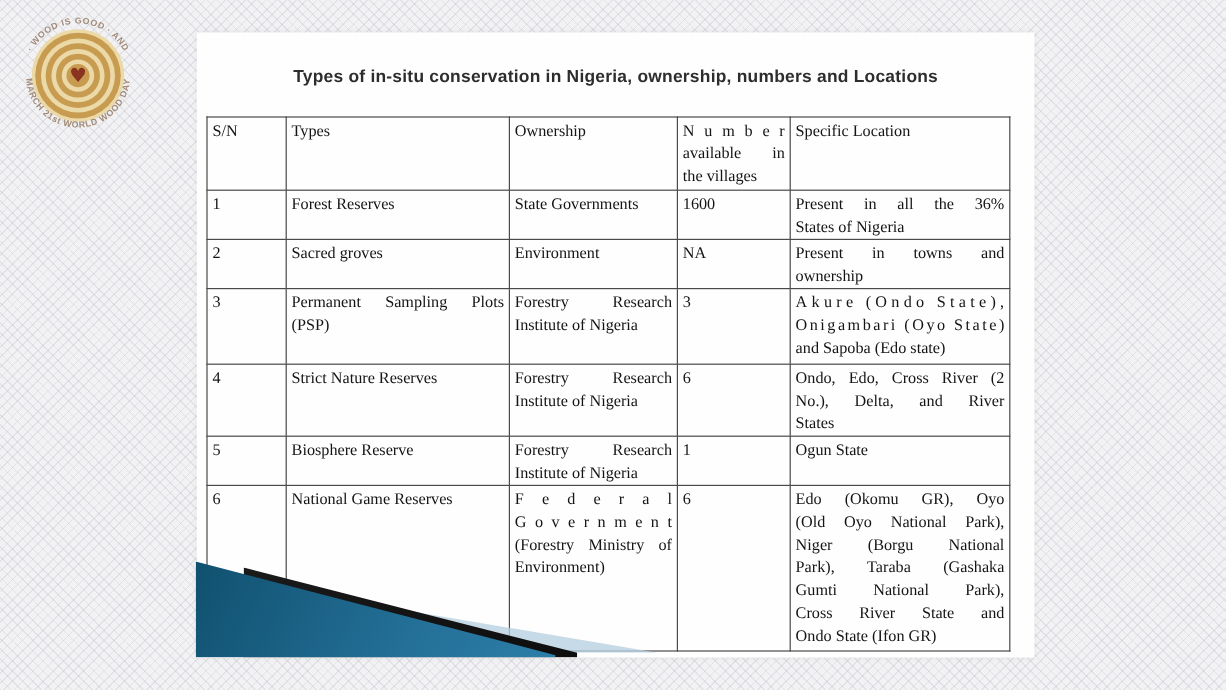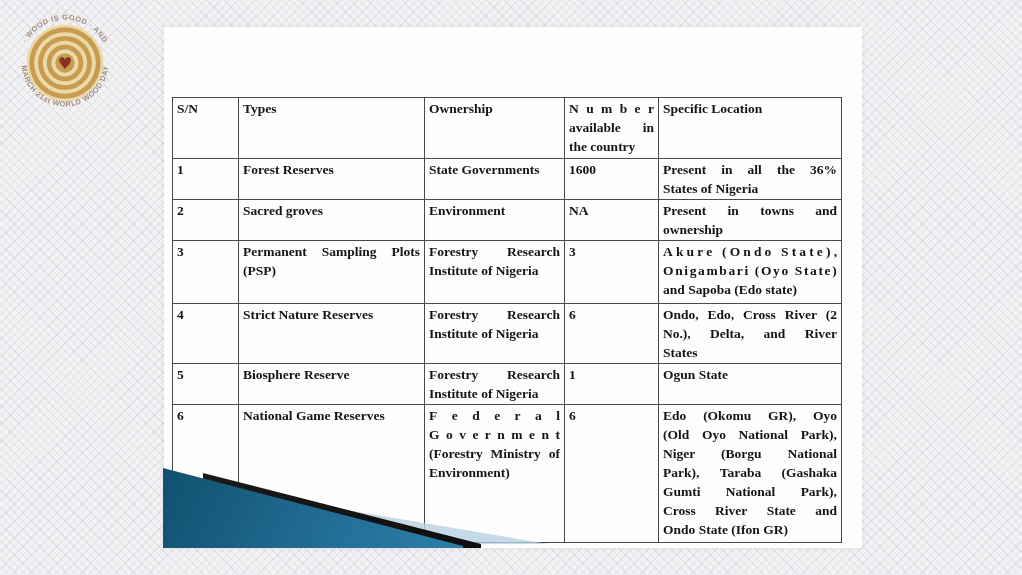--- a/index.html
+++ b/index.html
@@ -25,21 +25,21 @@
   }
 
   
   table.maintable{
     position:absolute;left:8px;top:70px;
     border-collapse:collapse;table-layout:fixed;
     font-size:13.5px;color:#141414;line-height:19px;
   }
   table.maintable td, table.maintable th{
     border:1px solid #4a4a4a;vertical-align:top;text-align:left;
-    padding:1px 4px 1px 4px;font-weight:bold;overflow:hidden;
+    padding:1px 4px 1px 4px;font-weight:normal;overflow:hidden;
   }
   table.maintable{border:1px solid #3a3a3a;}
   col.c1{width:66px;} col.c2{width:186px;} col.c3{width:140px;}
   col.c4{width:94px;} col.c5{width:183px;}
   tr.hrow{height:61px;}
   tr.r0{height:40px;} tr.r1{height:40px;} tr.r2{height:63px;}
   tr.r3{height:60px;} tr.r4{height:41px;} tr.r5{height:138px;}
 
   .line{display:block;}
   .line.words,.line.chars{display:flex;justify-content:space-between;}
@@ -89,20 +89,21 @@
   </defs>
   <text class="logo-ringtext">
     <textPath href="#arcTop" startOffset="50%" text-anchor="middle">· WOOD IS GOOD · AND</textPath>
   </text>
   <text class="logo-ringtext">
     <textPath href="#arcBottom" startOffset="50%" text-anchor="middle">MARCH 21st WORLD WOOD DAY</textPath>
   </text>
 </svg>
 
 <div class="panel">
+  <div class="title">Types of in-situ conservation in Nigeria, ownership, numbers and Locations</div>
 
   <table class="maintable">
     <colgroup>
       <col class="c1">
         <col class="c2">
         <col class="c3">
         <col class="c4">
         <col class="c5">
     </colgroup>
     <thead>
@@ -116,21 +117,21 @@
               <span>u</span>
               <span>m</span>
               <span>b</span>
               <span>e</span>
               <span>r</span>
             </div>
             <div class="line words">
               <span>available</span>
               <span>in</span>
             </div>
-            <div class="line none">the country</div>
+            <div class="line none">the villages</div>
           </th>
           <th>Specific Location</th>
         </tr>
     </thead>
     <tbody id="table-body">
         <tr class="r0">
           <td>1</td>
           <td>Forest Reserves</td>
           <td>State Governments</td>
           <td>1600</td>

